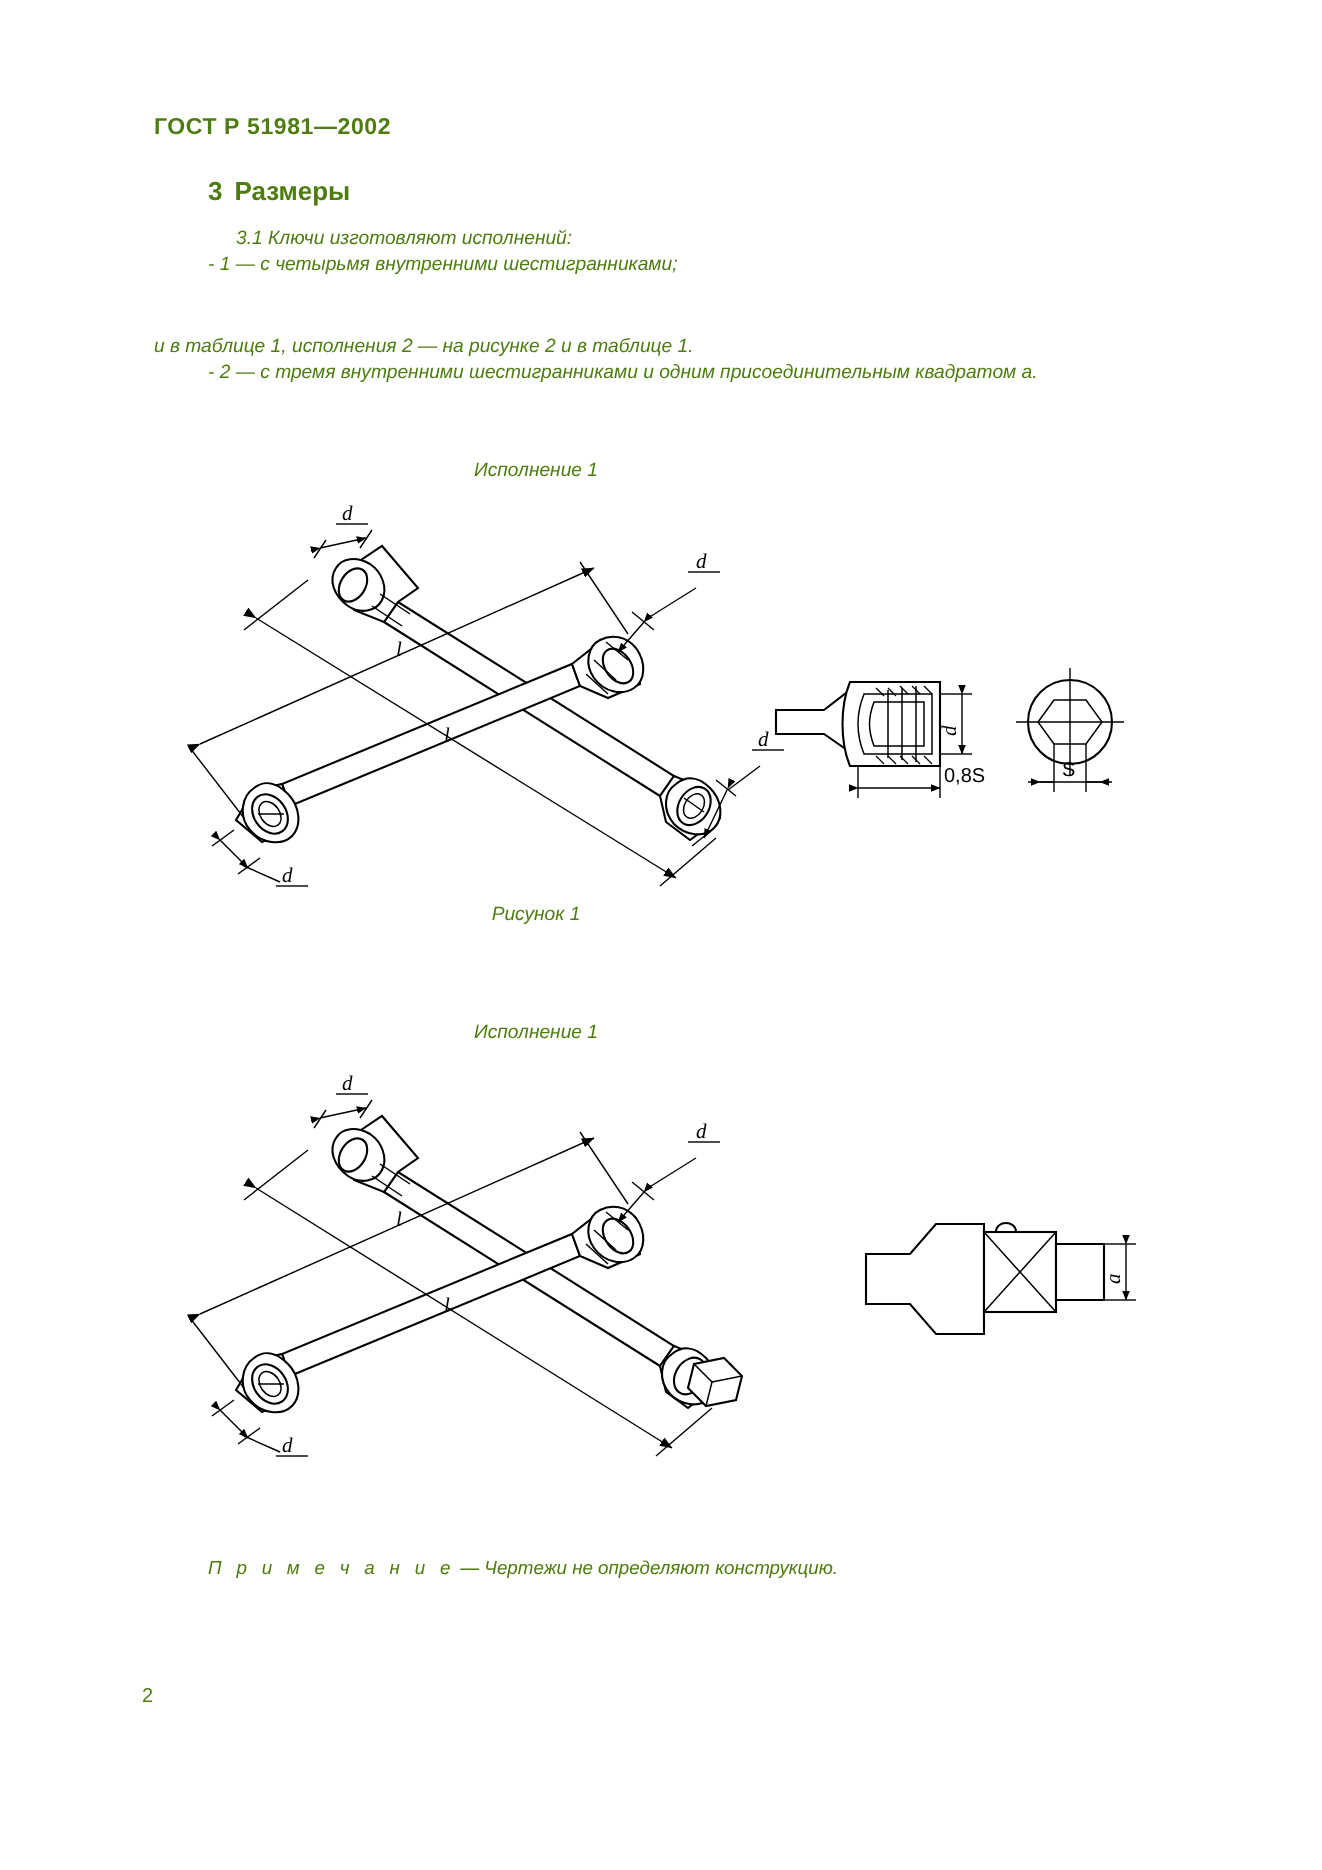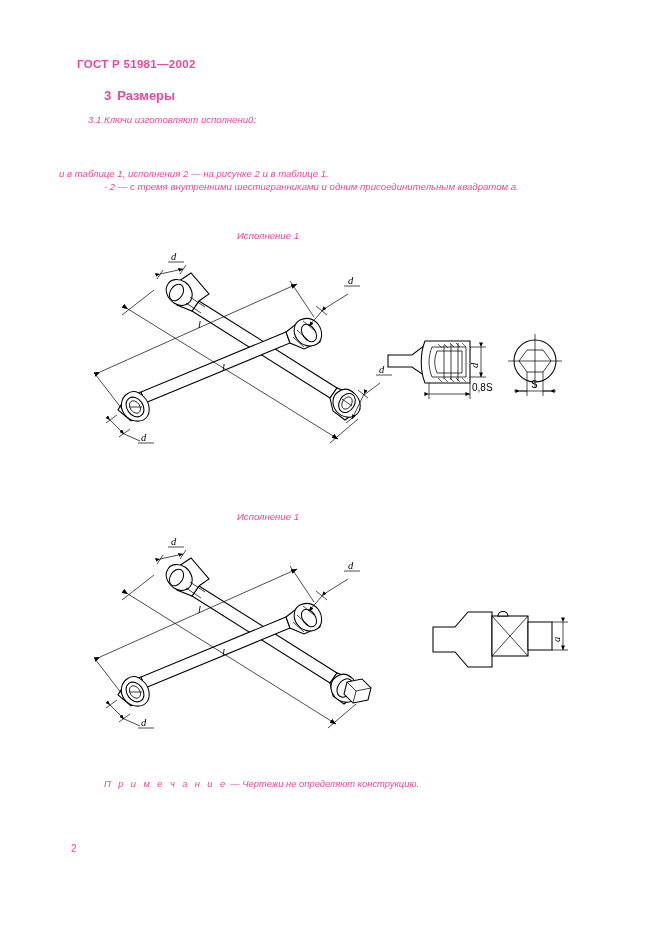--- a/index.html
+++ b/index.html
@@ -7,21 +7,21 @@
     padding: 0;
     background: #ffffff;
   }
   .page {
     position: relative;
     width: 661px;
     height: 935px;
     background: #ffffff;
     overflow: hidden;
     font-family: "Liberation Sans", sans-serif;
-    color: #ec4899;
+    color: #4d7c0f;
   }
   .hdr {
     position: absolute;
     left: 77px;
     top: 58px;
     font-size: 11.5px;
     font-weight: bold;
     letter-spacing: 0.3px;
   }
   .sect-title {
@@ -32,25 +32,25 @@
     font-weight: bold;
   }
   .sect-title .num { margin-right: 6px; }
   .para {
     position: absolute;
     font-size: 9.6px;
     font-style: italic;
     line-height: 13.2px;
     white-space: nowrap;
   }
-  .p1 { left: 88px; top: 113px; }
+  .p1 { left: 118px; top: 113px; }
   .p2 { left: 104px; top: 126px; }
   .p3 { left: 104px; top: 139px; margin-top: 41px; }
   .p4 { left: 104px; top: 154px; }
-  .p5 { left: 59px;  top: 167px; text-align: right; }
+  .p5 { left: 77px;  top: 167px; text-align: right; }
 
   .fig-cap {
     position: absolute;
     font-size: 9.6px;
     font-style: italic;
     width: 536px;
     left: 0;
     text-align: center;
   }
   .fig1-title { top: 230px; }
@@ -92,24 +92,26 @@
 
 <div class="page">
 
   <div class="hdr">ГОСТ Р 51981—2002</div>
 
   <div class="sect-title">
     <span class="num">3</span><span>Размеры</span>
   </div>
 
   <div class="para p1">3.1  Ключи изготовляют исполнений:</div>
+  <div class="para p2">- 1 — с четырьмя внутренними шестигранниками;</div>
   <div class="para p3">- 2 — с тремя внутренними шестигранниками и одним присоединительным квадратом a.</div>
   <div class="para p5">и в таблице 1, исполнения 2 — на рисунке 2 и в таблице 1.</div>
 
   <div class="fig-cap fig1-title">Исполнение 1</div>
+  <div class="fig-cap fig1-name">Рисунок 1</div>
   <div class="fig-cap fig2-title">Исполнение 1</div>
 
   <div class="figwrap fig1">
     <svg width="661" height="212" viewBox="0 0 661 212">
       <defs>
         <marker id="ah" markerWidth="9" markerHeight="7" refX="8.6" refY="3.5" orient="auto">
           <path d="M0,0 L9,3.5 L0,7 z" fill="#000"></path>
         </marker>
         <marker id="ahs" markerWidth="7" markerHeight="5.5" refX="6.6" refY="2.75" orient="auto">
           <path d="M0,0 L7,2.75 L0,5.5 z" fill="#000"></path>

